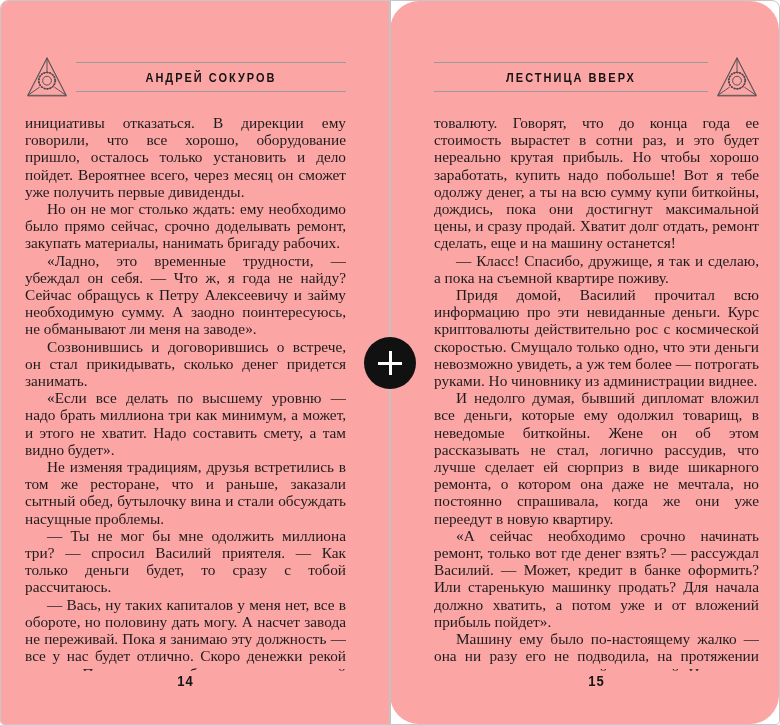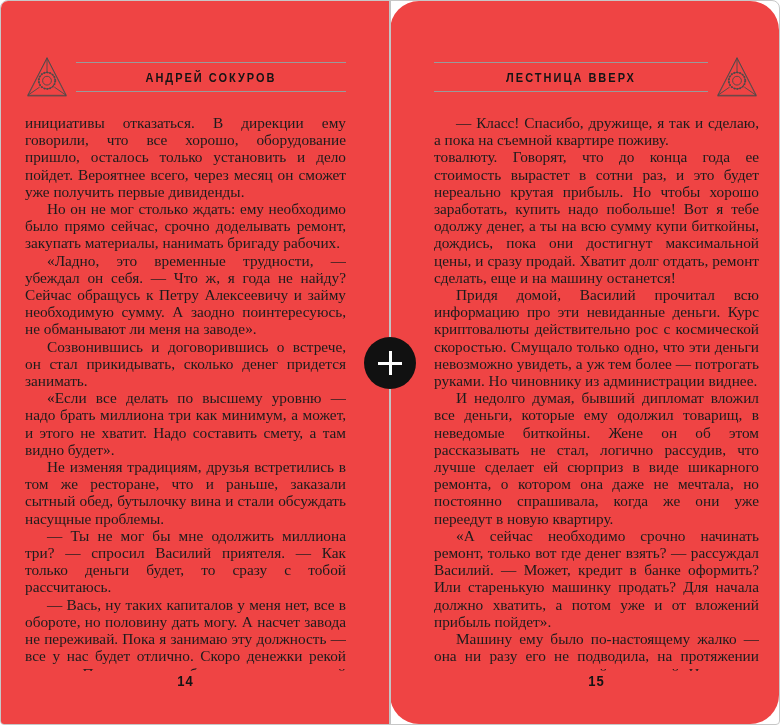--- a/index.html
+++ b/index.html
@@ -19,21 +19,21 @@
     display: flex;
     overflow: hidden;
   }
   .page {
     box-sizing: border-box;
     width: 50%;
     height: 100%;
     padding-top: 52px;
     display: flex;
     flex-direction: column;
-    background: #ef4444;
+    background: #fca5a5;
   }
   .page.left  { padding-left: 24px; padding-right: 44px; }
   .page.right { padding-left: 44px; padding-right: 20px; border-radius: 29px; }
 
   .page-header {
     flex: none;
     height: 48px;
     display: flex;
     align-items: center;
     gap: 7px;
@@ -181,22 +181,22 @@
           <line x1="24" y1="2" x2="24" y2="18"></line>
           <line x1="3" y1="43" x2="16" y2="34"></line>
           <line x1="45" y1="43" x2="32" y2="34"></line>
           <circle cx="24" cy="27" r="9"></circle>
           <circle cx="24" cy="27" r="9" stroke-dasharray="1.6 1.6" stroke-width="2"></circle>
           <circle cx="24" cy="27" r="4.8"></circle>
         </svg>
       </span>
     </div>
     <div class="page-body">
+        <p class="para" lang="ru">товалюту. Говорят, что до конца года ее стоимость вырастет в сотни раз, и это будет нереально крутая прибыль. Но чтобы хорошо заработать, купить надо побольше! Вот я тебе одолжу денег, а ты на всю сумму купи биткойны, дождись, пока они достигнут максимальной цены, и сразу продай. Хватит долг отдать, ремонт сделать, еще и на машину останется!</p>
         <p class="para indent" lang="ru">— Класс! Спасибо, дружище, я так и сделаю, а пока на съемной квартире поживу.</p>
-        <p class="para" lang="ru">товалюту. Говорят, что до конца года ее стоимость вырастет в сотни раз, и это будет нереально крутая прибыль. Но чтобы хорошо заработать, купить надо побольше! Вот я тебе одолжу денег, а ты на всю сумму купи биткойны, дождись, пока они достигнут максимальной цены, и сразу продай. Хватит долг отдать, ремонт сделать, еще и на машину останется!</p>
         <p class="para indent" lang="ru">Придя домой, Василий прочитал всю информацию про эти невиданные деньги. Курс криптовалюты действительно рос с космической скоростью. Смущало только одно, что эти деньги невозможно увидеть, а уж тем более — потрогать руками. Но чиновнику из администрации виднее.</p>
         <p class="para indent" lang="ru">И недолго думая, бывший дипломат вложил все деньги, которые ему одолжил товарищ, в неведомые биткойны. Жене он об этом рассказывать не стал, логично рассудив, что лучше сделает ей сюрприз в виде шикарного ремонта, о котором она даже не мечтала, но постоянно спрашивала, когда же они уже переедут в новую квартиру.</p>
         <p class="para indent" lang="ru">«А сейчас необходимо срочно начинать ремонт, только вот где денег взять? — рассуждал Василий. — Может, кредит в банке оформить? Или старенькую машинку продать? Для начала должно хватить, а потом уже и от вложений прибыль пойдет».</p>
         <p class="para indent" lang="ru">Машину ему было по-настоящему жалко — она ни разу его не подводила, на протяжении десяти лет служила верой и правдой. Но выхода нет, придется расставаться с верной подружкой. Только одна</p>
       </div>
     <div class="page-footer">
       <span class="page-number">15</span>
     </div>
   </div>
 

